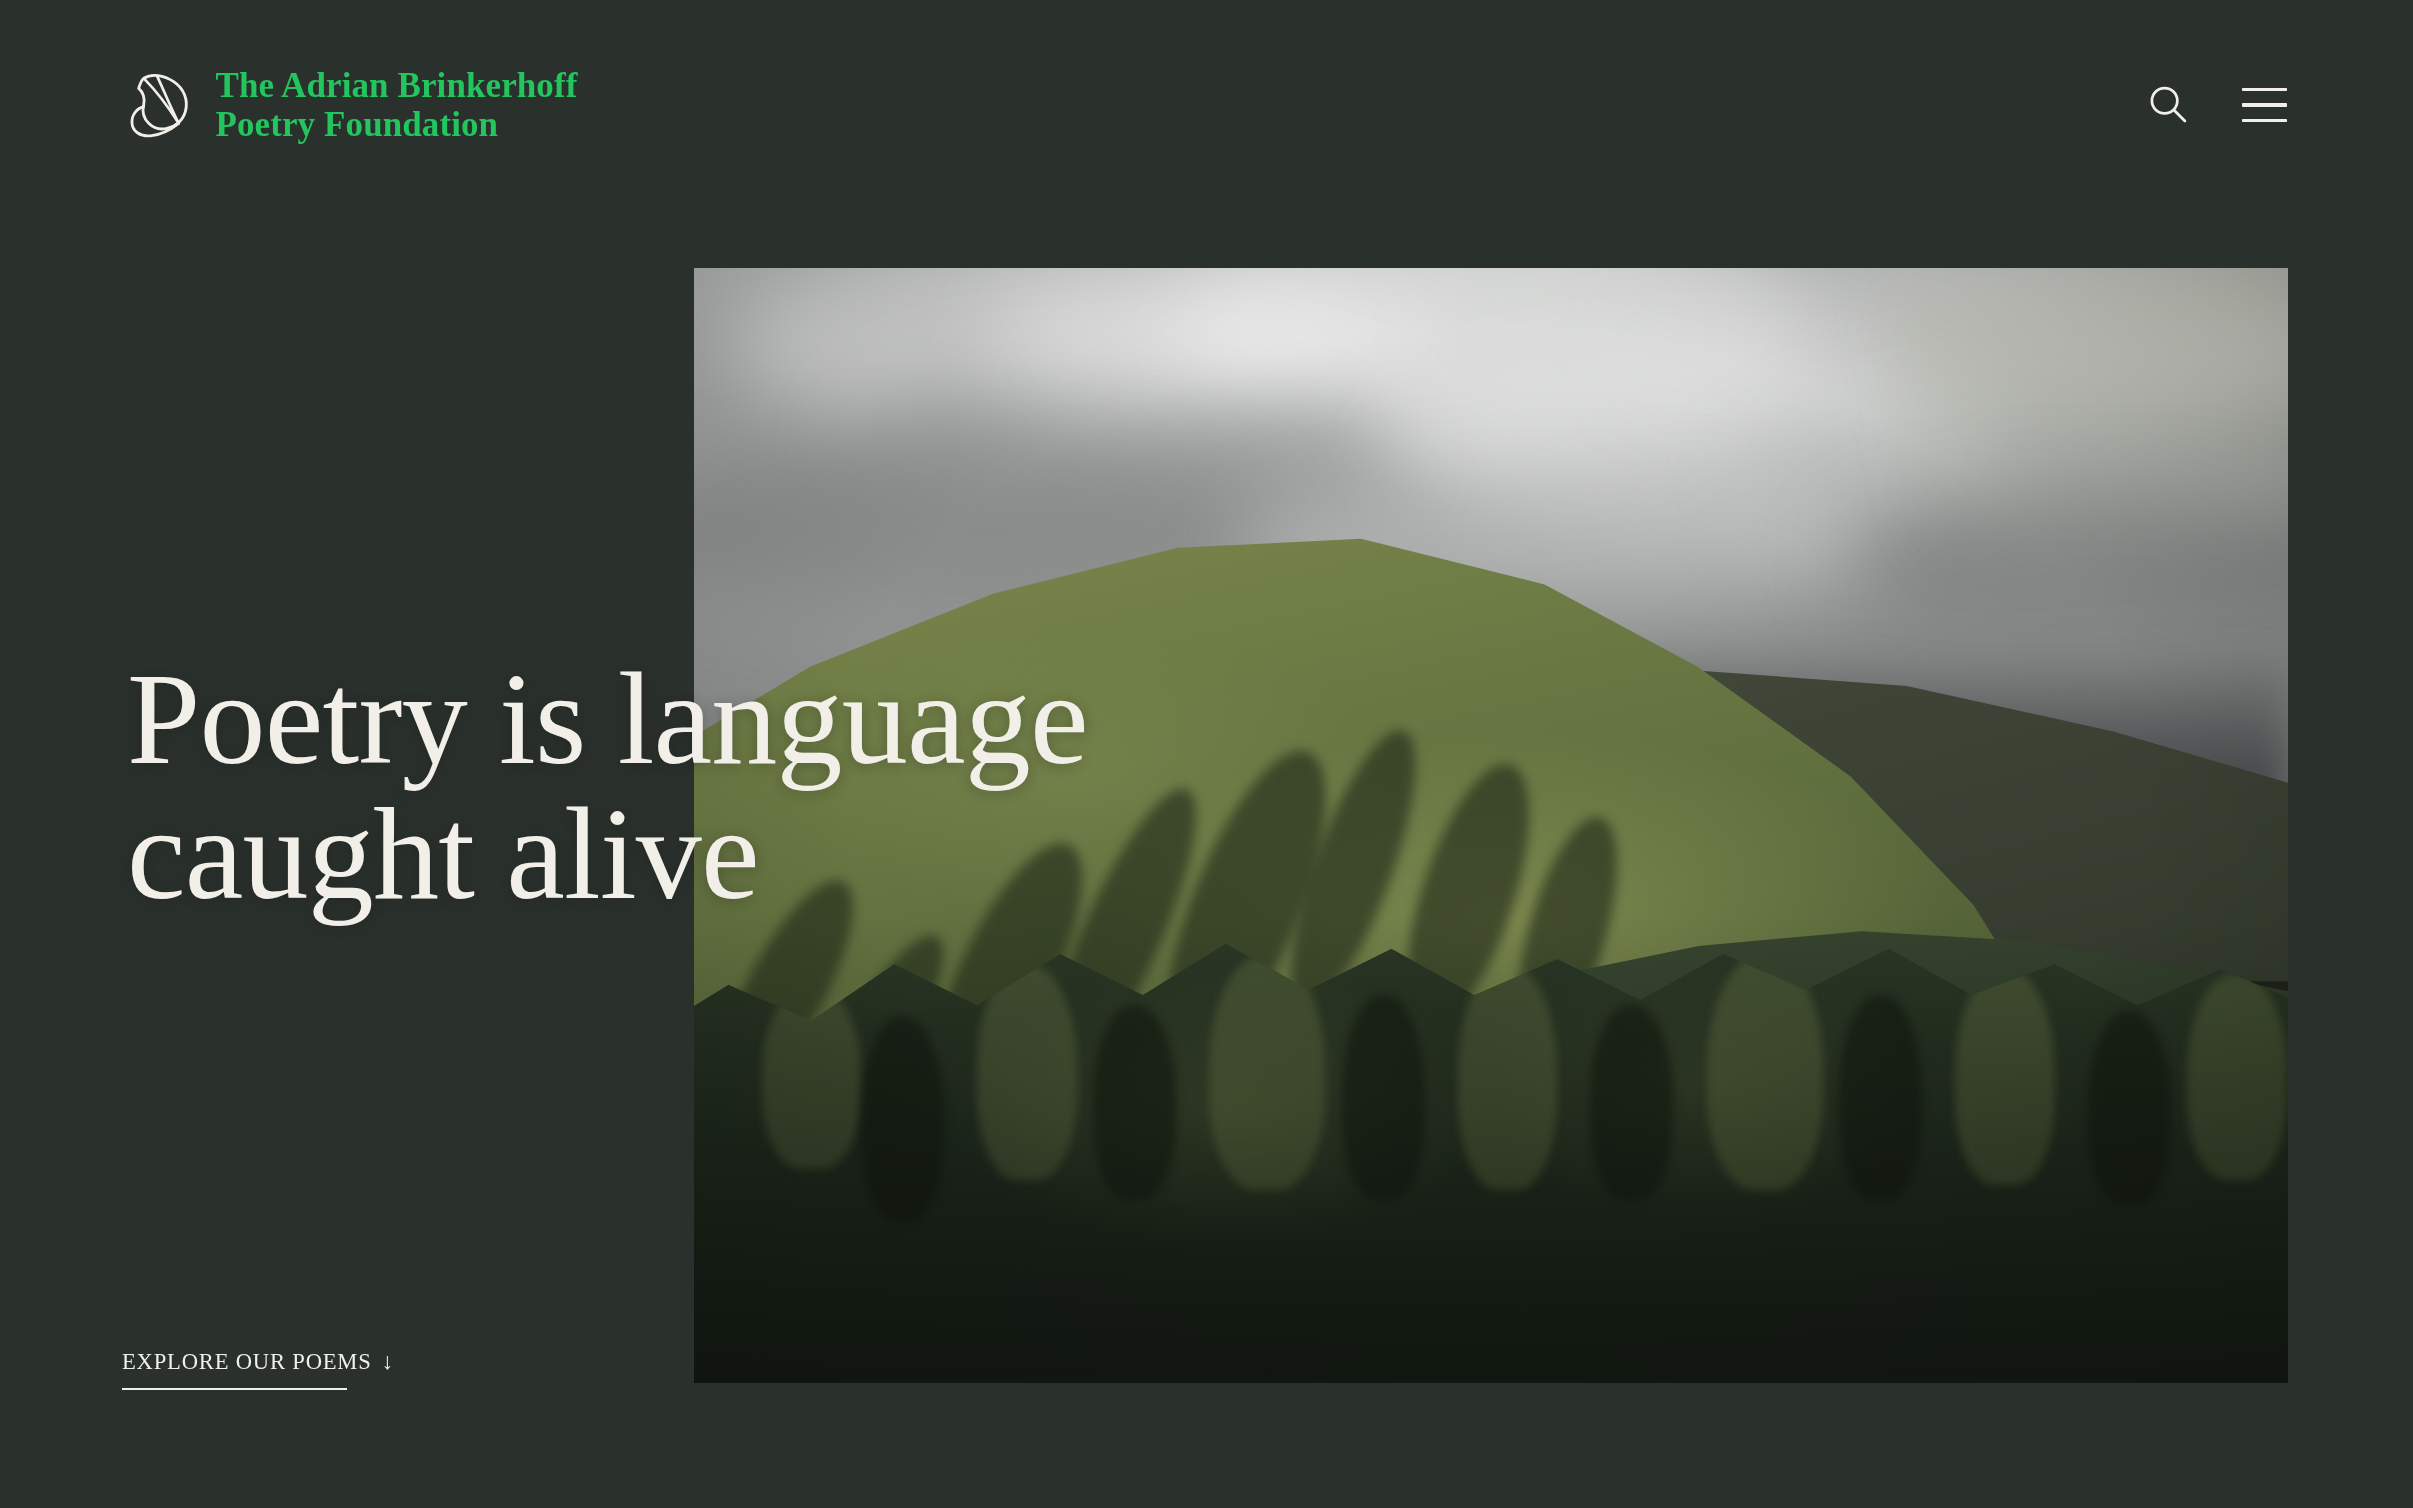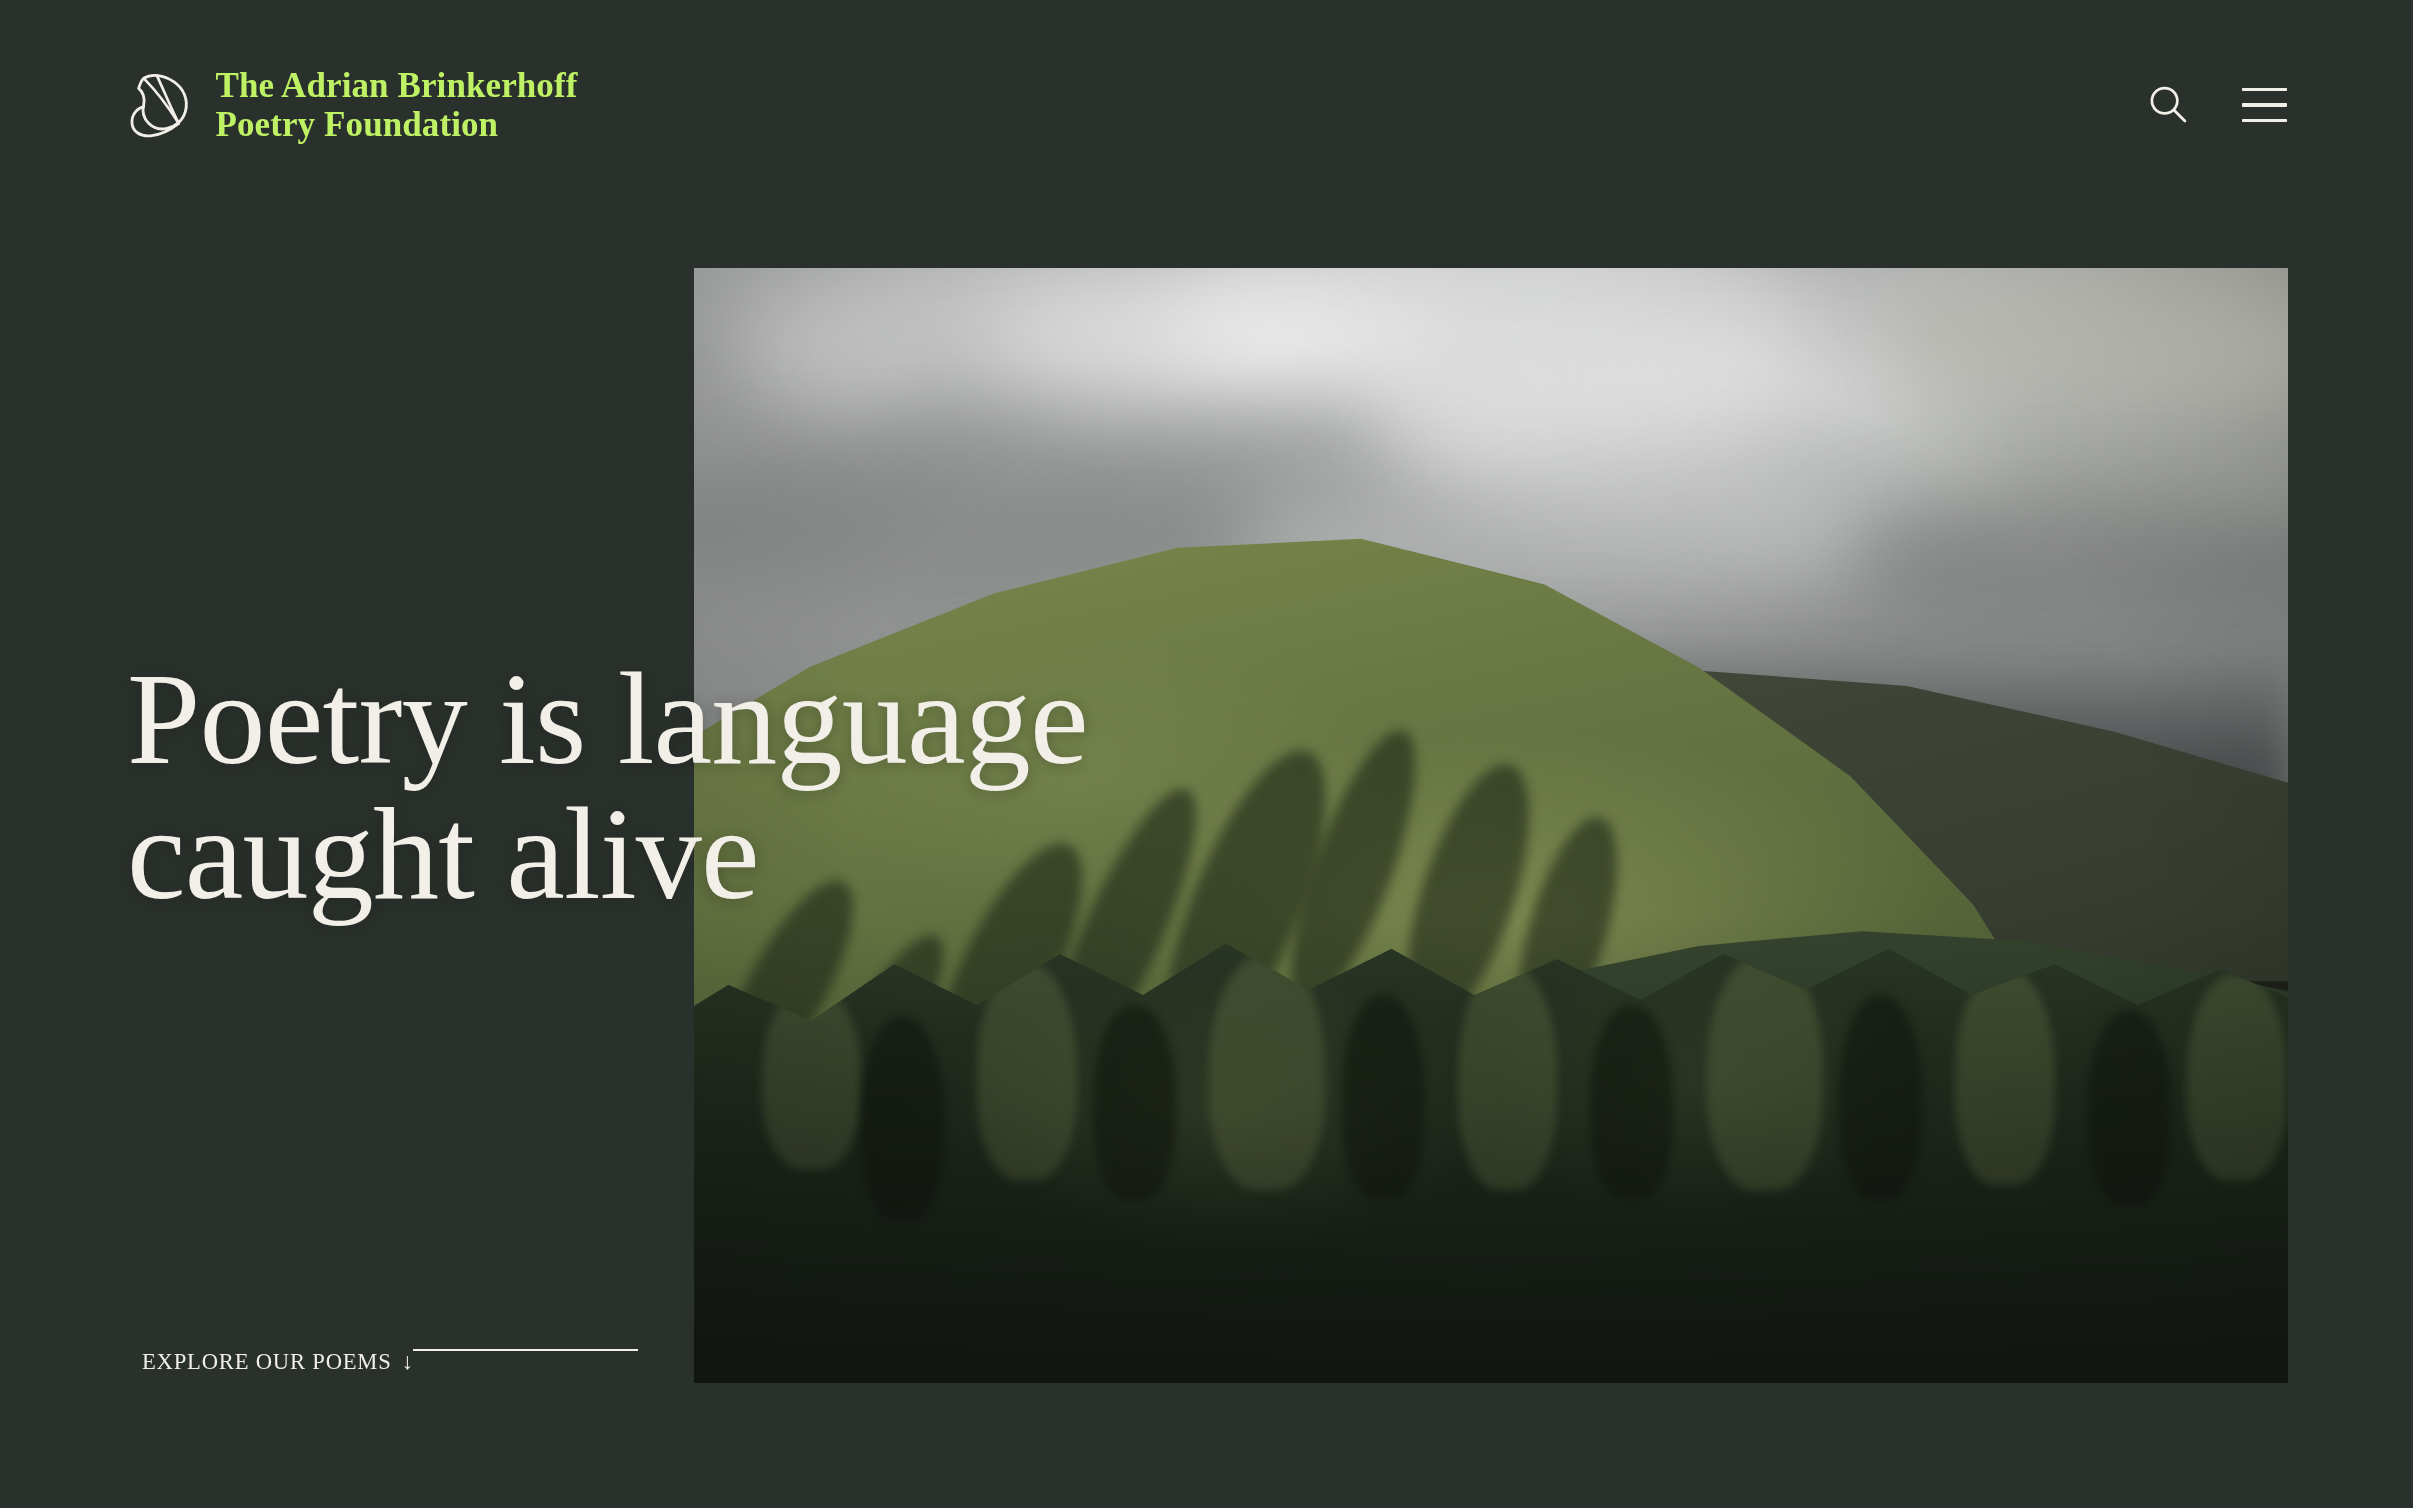--- a/index.html
+++ b/index.html
@@ -40,21 +40,21 @@
   .brand {
     display:flex;
     align-items:center;
     gap:23.5px;
     text-decoration:none;
   }
 
   .brand-mark { width:65px; height:74px; display:block; flex:none; }
 
   .brand-name {
-    color:#bef264;
+    color:#22c55e;
     font-family:"Liberation Serif", serif;
     font-size:35px;
     font-weight:700;
     line-height:1.12;
     letter-spacing:0.1px;
     white-space:pre-line;
   }
 
   .header-actions {
     display:flex;
@@ -241,25 +241,25 @@
     font-size:132px;
     line-height:1.02;
     letter-spacing:-0.8px;
     text-shadow:0 1.7px 13.4px rgba(20,24,20,.30);
     margin-top:15px;
   }
 
   
   .cta {
     position:absolute;
-    left:142px;
+    left:122px;
     top:1349px;
     z-index:30;
     display:inline-flex;
-    flex-direction:row;
+    flex-direction:column;
     text-decoration:none;
     text-align:center;
   }
 
   .cta-row {
     display:flex;
     align-items:baseline;
     gap:10px;
     padding-bottom:13.4px;
   }

